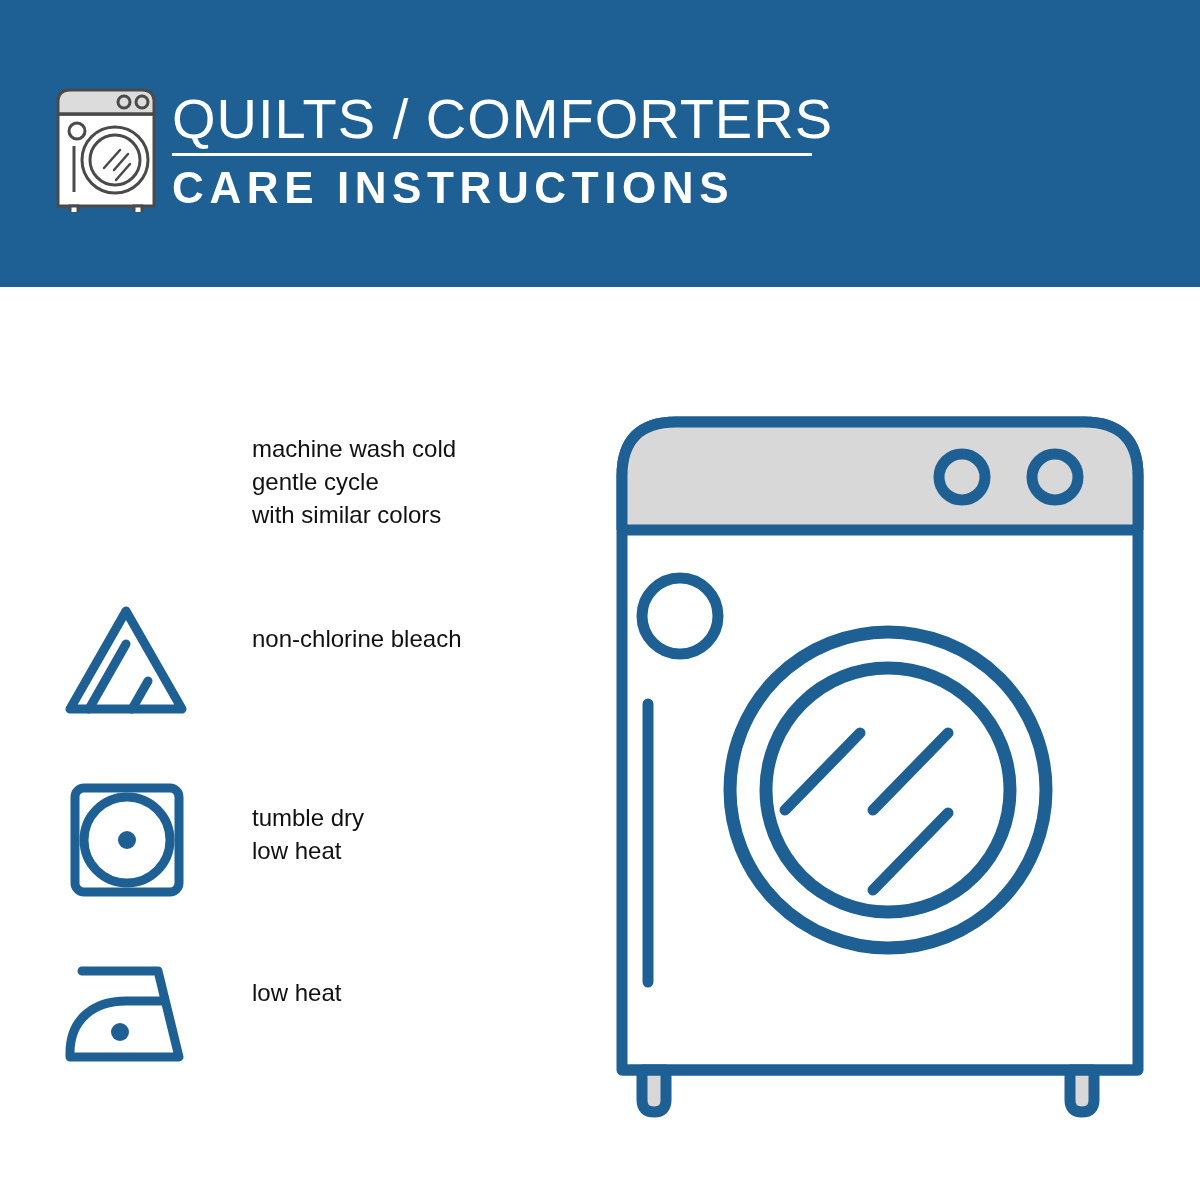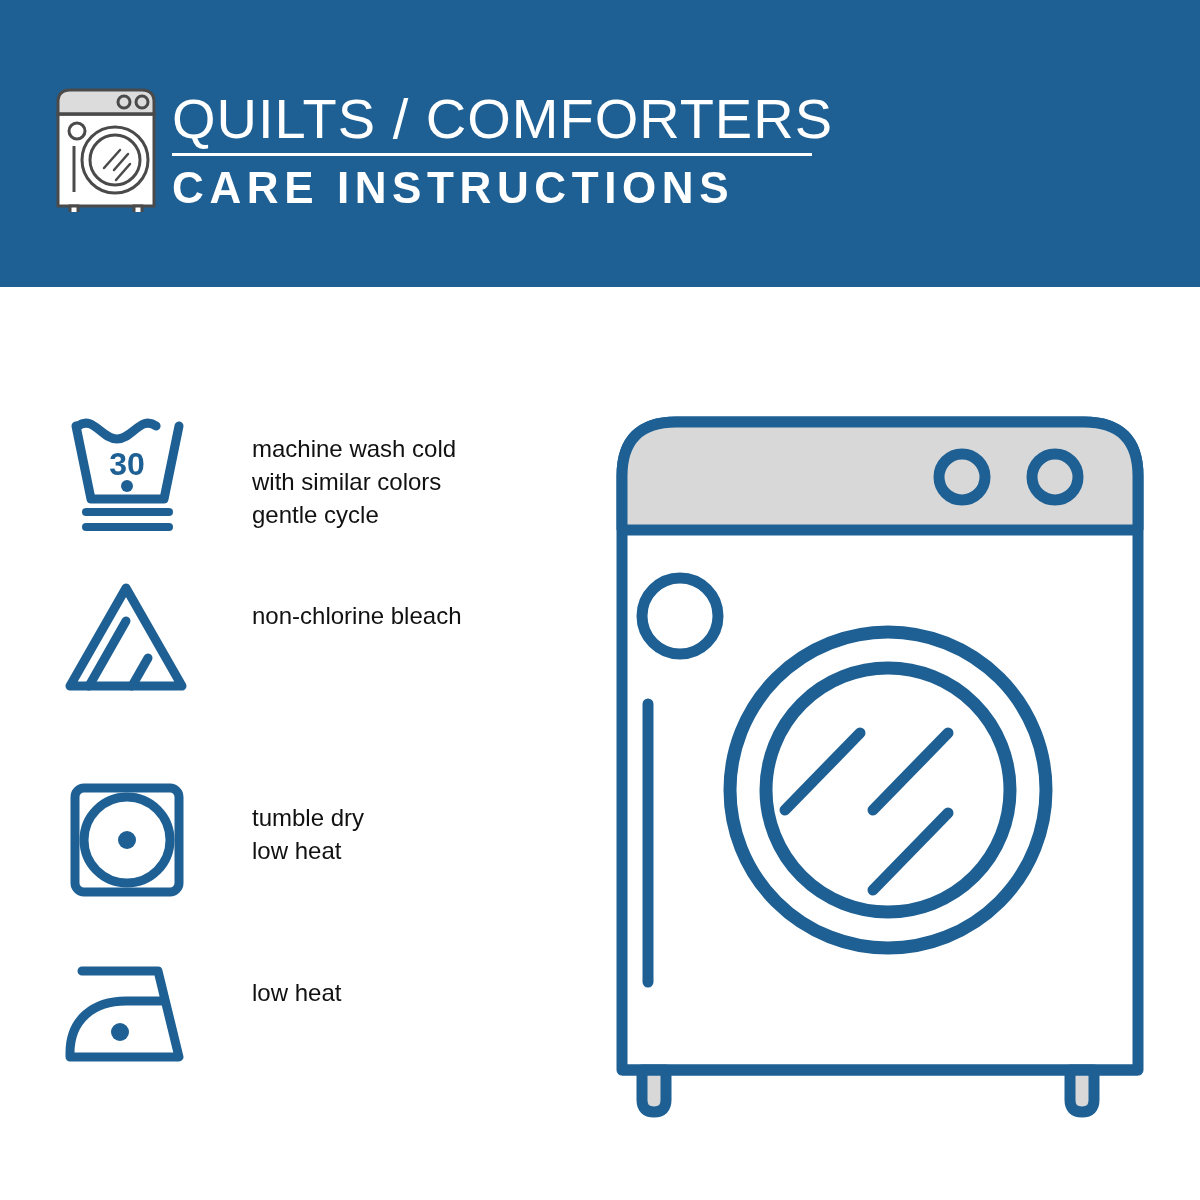--- a/index.html
+++ b/index.html
@@ -146,42 +146,28 @@
       <div class="title-main">QUILTS / COMFORTERS</div>
       <div class="title-rule"></div>
       <div class="title-sub">CARE INSTRUCTIONS</div>
     </div>
 
   </div>
 
   <div class="care-list">
 
     <div class="care-row" style="top:126px;">
-      <div class="sym">
-        <svg width="132" height="120" viewBox="0 0 132 120" xmlns="http://www.w3.org/2000/svg">
-          <g fill="none" stroke="#1e6094" stroke-width="9" stroke-linecap="round" stroke-linejoin="round">
-            <path d="M10 13 C 26 2, 34 26, 50 26 C 66 26, 74 2, 90 13" transform="translate(8,0) scale(0.98,1)"></path>
-            <path d="M16 13 L31 86 L104 86 L119 13"></path>
-          </g>
-          <text x="67" y="62" font-family="'Liberation Sans',sans-serif" font-size="32" font-weight="700" fill="#1e6094" text-anchor="middle">30</text>
-          <circle cx="67" cy="73" r="6" fill="#1e6094"></circle>
-          <g stroke="#1e6094" stroke-width="8" stroke-linecap="round">
-            <line x1="26" y1="99" x2="109" y2="99"></line>
-            <line x1="26" y1="114" x2="109" y2="114"></line>
-          </g>
-        </svg>
-      </div>
       <div class="txt">
         <div>machine wash cold</div>
+        <div>gentle cycle</div>
         <div>with similar colors</div>
-        <div>gentle cycle</div>
-      </div>
-    </div>
-
-    <div class="care-row" style="top:293px;">
+      </div>
+    </div>
+
+    <div class="care-row" style="top:316px;">
       <div class="sym">
         <svg width="132" height="120" viewBox="0 0 132 120" xmlns="http://www.w3.org/2000/svg">
           <g fill="none" stroke="#1e6094" stroke-width="9" stroke-linejoin="round" stroke-linecap="round">
             <path d="M66 8 L122 106 L10 106 Z"></path>
             <line x1="66" y1="41" x2="29" y2="106"></line>
             <line x1="88" y1="78" x2="72" y2="106"></line>
           </g>
         </svg>
       </div>
       <div class="txt">

